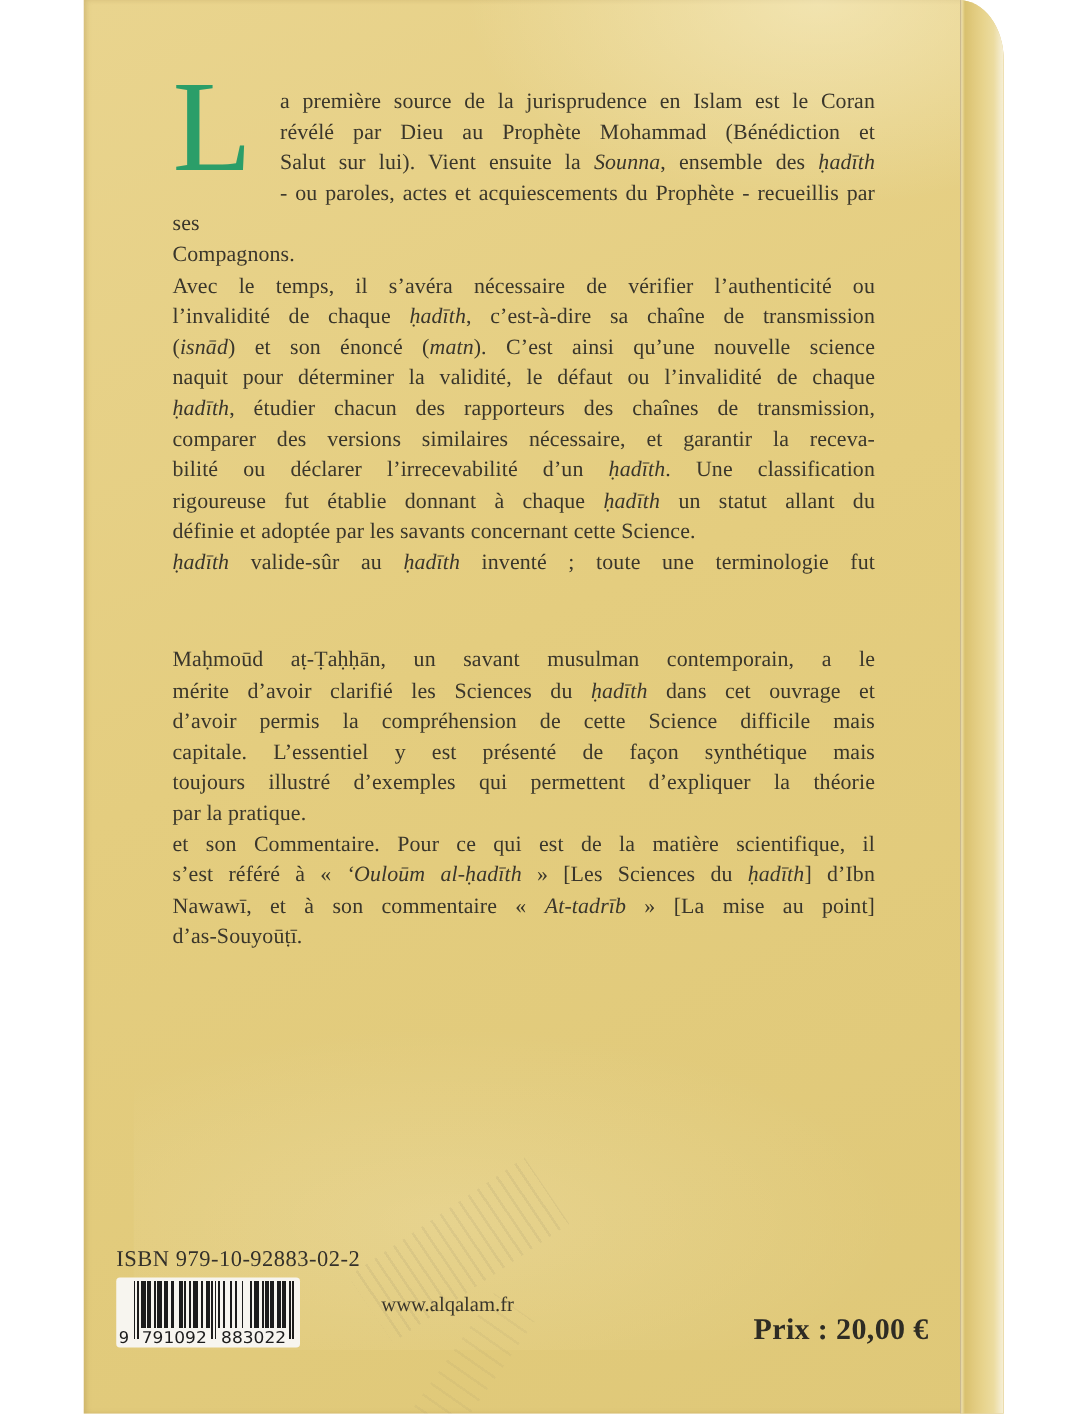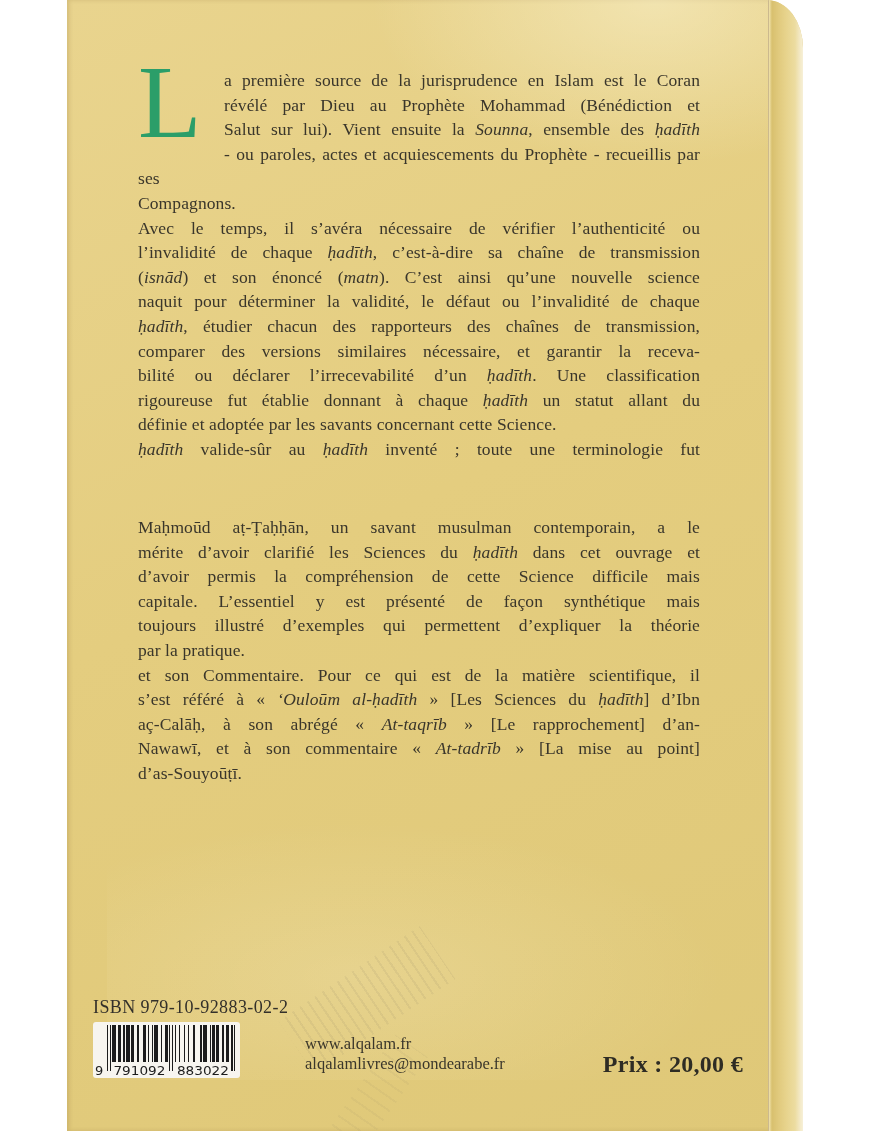--- a/index.html
+++ b/index.html
@@ -77,21 +77,20 @@
 
     <div class="text-block block-b">
         <div class="line"><span>Maḥmoūd aṭ-Ṭaḥḥān, un savant musulman contemporain, a le</span></div>
         <div class="line"><span>mérite d’avoir clarifié les Sciences du </span><i>ḥadīth</i><span> dans cet ouvrage et</span></div>
         <div class="line"><span>d’avoir permis la compréhension de cette Science difficile mais</span></div>
         <div class="line"><span>capitale. L’essentiel y est présenté de façon synthétique mais</span></div>
         <div class="line"><span>toujours illustré d’exemples qui permettent d’expliquer la théorie</span></div>
         <div class="line last"><span>par la pratique.</span></div>
         <div class="line"><span>et son Commentaire. Pour ce qui est de la matière scientifique, il</span></div>
         <div class="line"><span>s’est référé à « </span><i>‘Ouloūm al-ḥadīth</i><span> » [Les Sciences du </span><i>ḥadīth</i><span>] d’Ibn</span></div>
-        <div class="line"><span>aç-Calāḥ, à son abrégé « </span><i>At-taqrīb</i><span> » [Le rapprochement] d’an-</span></div>
         <div class="line"><span>Nawawī, et à son commentaire « </span><i>At-tadrīb</i><span> » [La mise au point]</span></div>
         <div class="line last"><span>d’as-Souyoūṭī.</span></div>
       </div>
 
     <div class="isbn">ISBN 979-10-92883-02-2</div>
 
     <div class="barcode-label">
       <svg id="barcode-svg" viewBox="0 0 147 56" preserveAspectRatio="none" shape-rendering="crispEdges">
           <rect x="14.00" y="3" width="1.35" height="46" fill="#1c1c1c"></rect>
           <rect x="16.70" y="3" width="1.35" height="46" fill="#1c1c1c"></rect>
@@ -141,20 +140,19 @@
           <rect x="138.20" y="3" width="1.35" height="46" fill="#1c1c1c"></rect>
           <rect x="140.90" y="3" width="1.35" height="46" fill="#1c1c1c"></rect>
           <text x="2" y="52.5" font-size="13" font-family="&quot;DejaVu Sans&quot;, sans-serif" fill="#1c1c1c" text-anchor="start">9</text>
           <text x="46.4" y="52.5" font-size="13" font-family="&quot;DejaVu Sans&quot;, sans-serif" fill="#1c1c1c" text-anchor="middle" textLength="52" lengthAdjust="spacingAndGlyphs">791092</text>
           <text x="109.9" y="52.5" font-size="13" font-family="&quot;DejaVu Sans&quot;, sans-serif" fill="#1c1c1c" text-anchor="middle" textLength="52" lengthAdjust="spacingAndGlyphs">883022</text>
         </svg>
     </div>
 
     <div class="contact">
       <div>www.alqalam.fr</div>
-      <div>alqalamlivres@mondearabe.fr</div>
     </div>
 
     <div class="price">Prix : 20,00 €</div>
 
     <div class="fore-edge"></div>
   </div>
 </div>
 
 </body></html>

